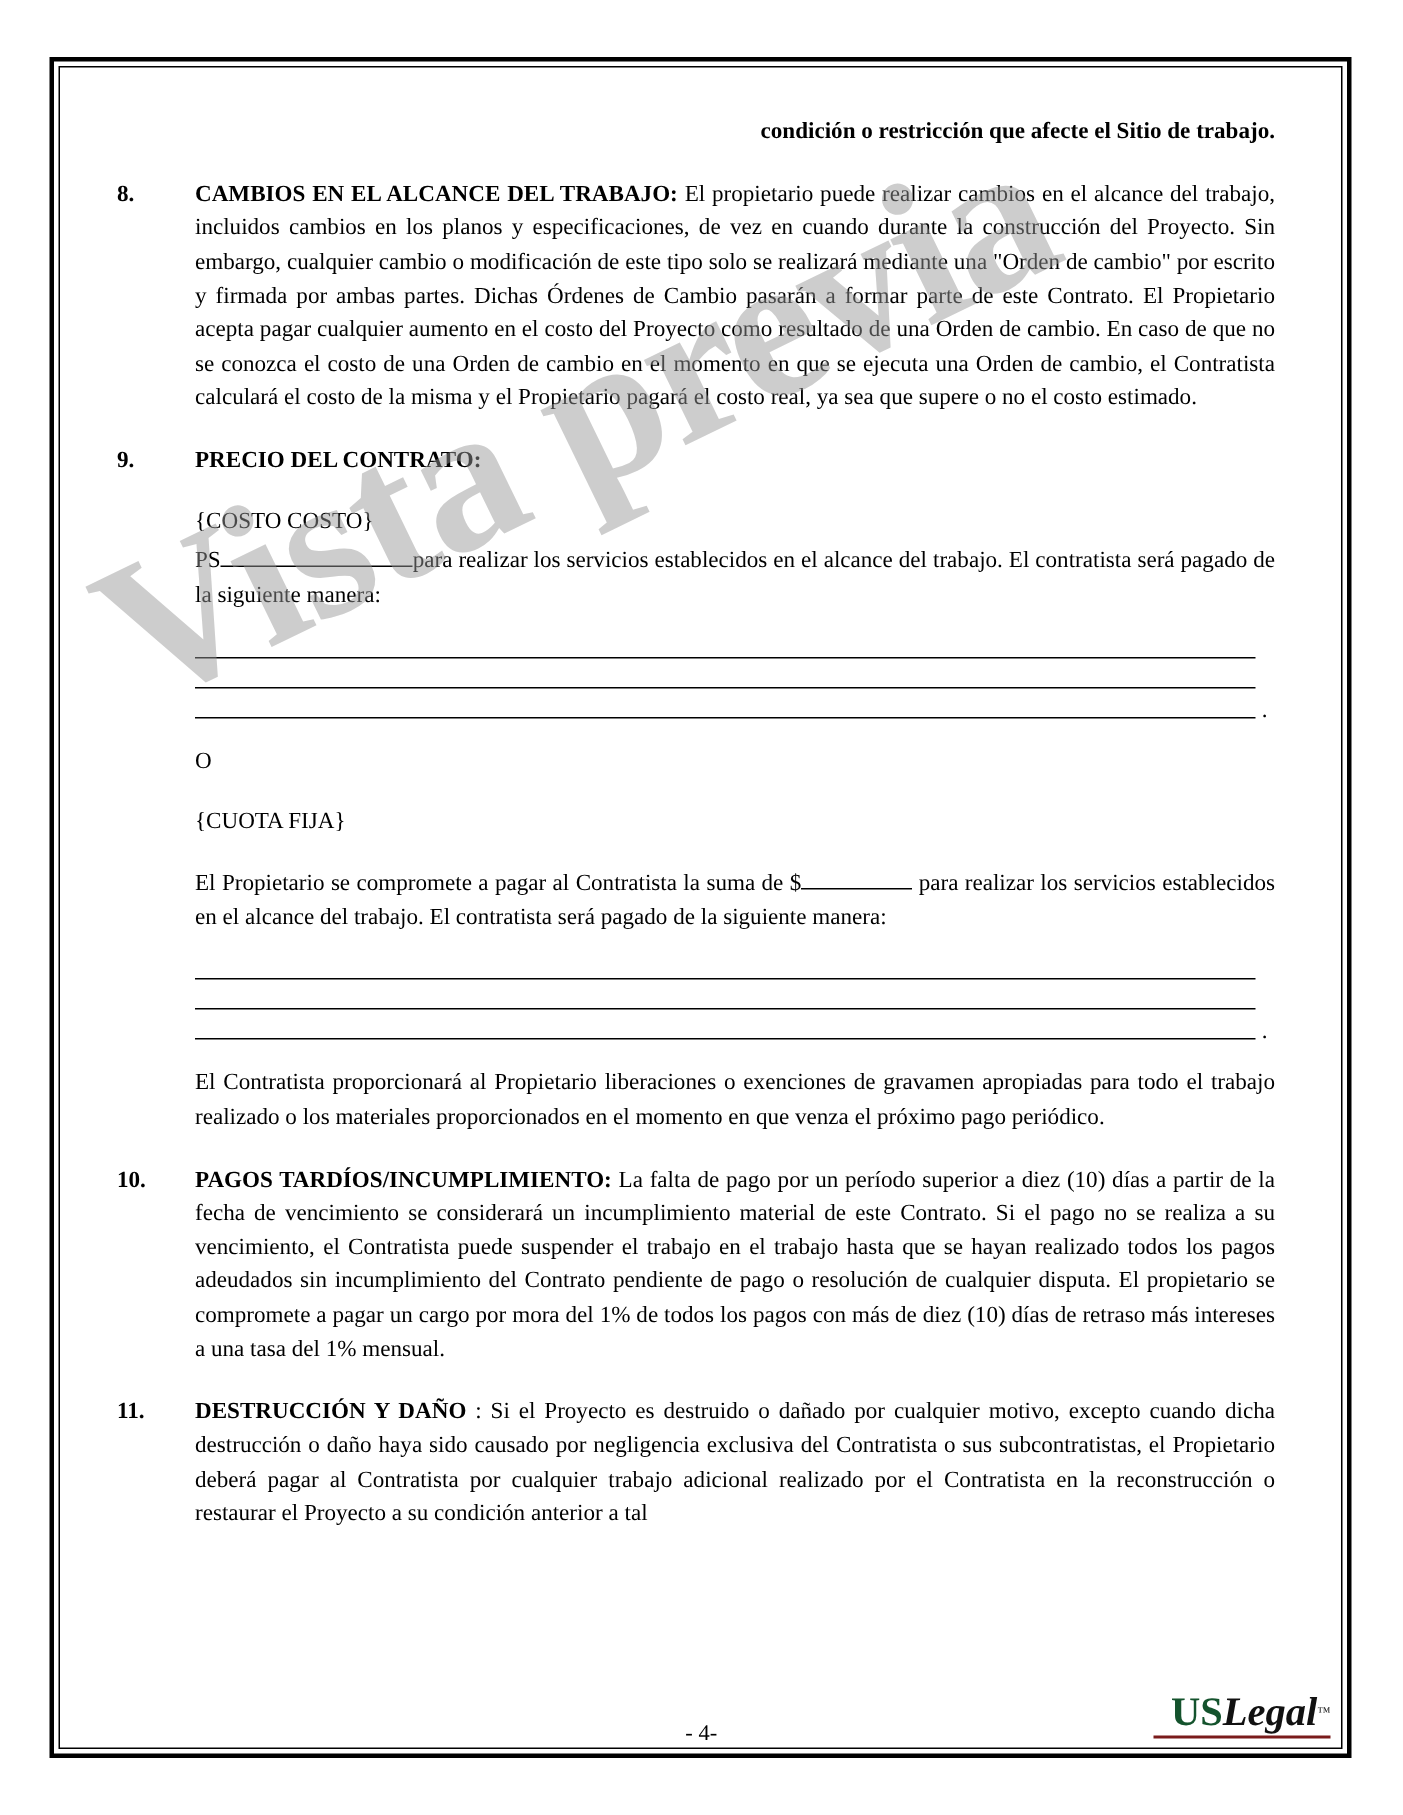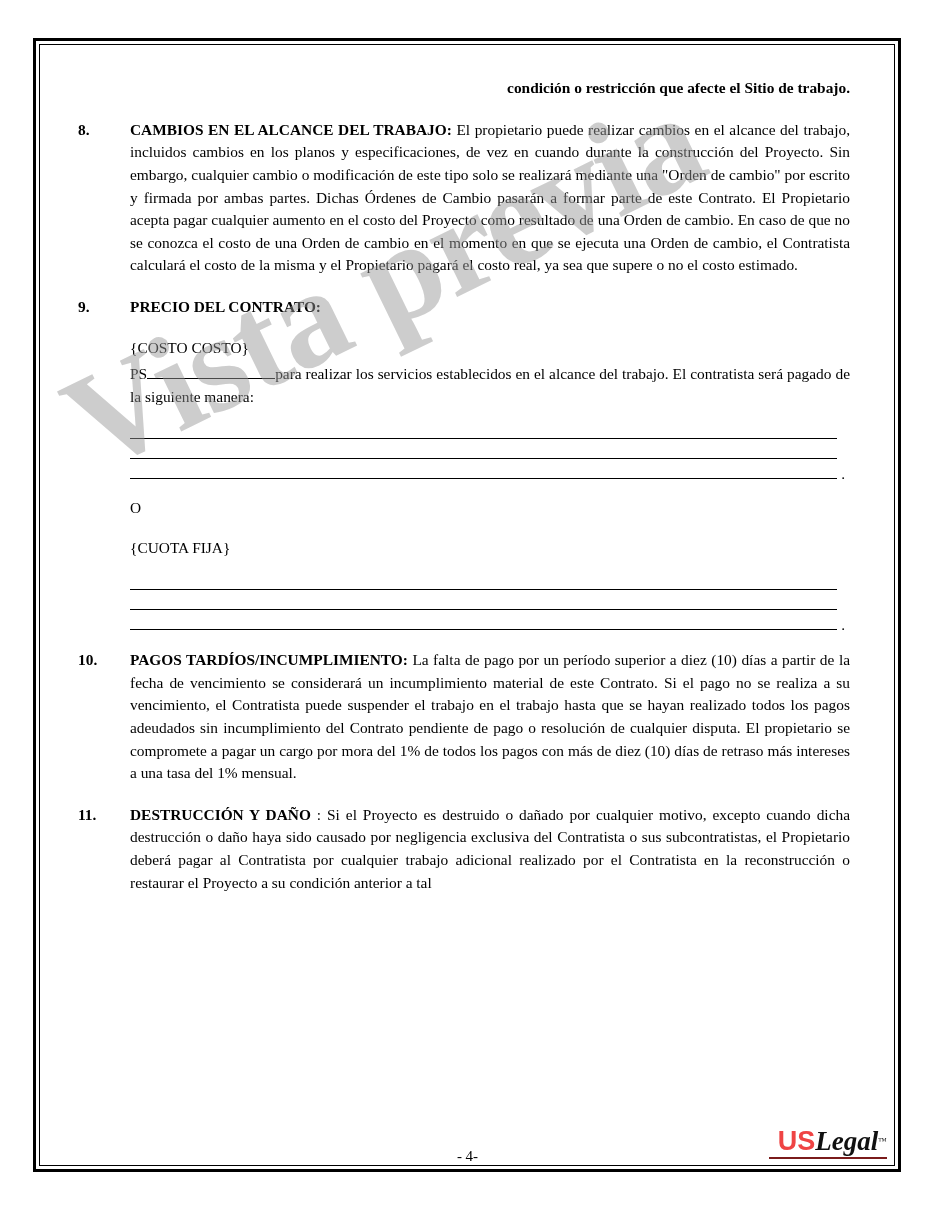--- a/index.html
+++ b/index.html
@@ -155,24 +155,24 @@
     color: #000000;
   }
   .uslegal {
     position: absolute;
     right: 48px;
     top: 1128px;
     text-align: right;
     line-height: 1;
   }
   .uslegal .us {
-    font-family: Liberation Sans, sans-serif;
+    font-family: Liberation Serif, serif;
     font-size: 27px;
     font-weight: bold;
-    color: #ef4444;
+    color: #14532d;
     letter-spacing: 0px;
   }
   .uslegal .legal {
     font-family: "Liberation Serif", serif;
     font-size: 27px;
     font-weight: bold;
     color: #111111;
     letter-spacing: 0px;
     font-style: italic;
   }
@@ -221,29 +221,31 @@
       <div class="bline"></div>
       <div class="bline last">
           <span class="dot">.</span>
         </div>
     </div>
 
     <p class="para indent">O</p>
 
     <p class="para indent">{CUOTA FIJA}</p>
 
+    <p class="para indent"><span>El Propietario se compromete a pagar al Contratista la suma de $</span><span class="fill-mid"></span> <span>para realizar los servicios establecidos en el alcance del trabajo. El contratista será pagado de la siguiente manera:</span></p>
 
     <div class="blank-lines">
       <div class="bline"></div>
       <div class="bline"></div>
       <div class="bline last">
           <span class="dot">.</span>
         </div>
     </div>
 
+    <p class="para indent">El Contratista proporcionará al Propietario liberaciones o exenciones de gravamen apropiadas para todo el trabajo realizado o los materiales proporcionados en el momento en que venza el próximo pago periódico.</p>
 
     <div class="para numbered">
       <span class="num">10.</span>
       <span class="lead">PAGOS TARDÍOS/INCUMPLIMIENTO:</span><span> La falta de pago por un período superior a diez (10) días a partir de la fecha de vencimiento se considerará un incumplimiento material de este Contrato. Si el pago no se realiza a su vencimiento, el Contratista puede suspender el trabajo en el trabajo hasta que se hayan realizado todos los pagos adeudados sin incumplimiento del Contrato pendiente de pago o resolución de cualquier disputa. El propietario se compromete a pagar un cargo por mora del 1% de todos los pagos con más de diez (10) días de retraso más intereses a una tasa del 1% mensual.</span>
     </div>
 
     <div class="para numbered">
       <span class="num">11.</span>
       <span class="lead">DESTRUCCIÓN Y DAÑO</span><span> : Si el Proyecto es destruido o dañado por cualquier motivo, excepto cuando dicha destrucción o daño haya sido causado por negligencia exclusiva del Contratista o sus subcontratistas, el Propietario deberá pagar al Contratista por cualquier trabajo adicional realizado por el Contratista en la reconstrucción o restaurar el Proyecto a su condición anterior a tal</span>
     </div>

